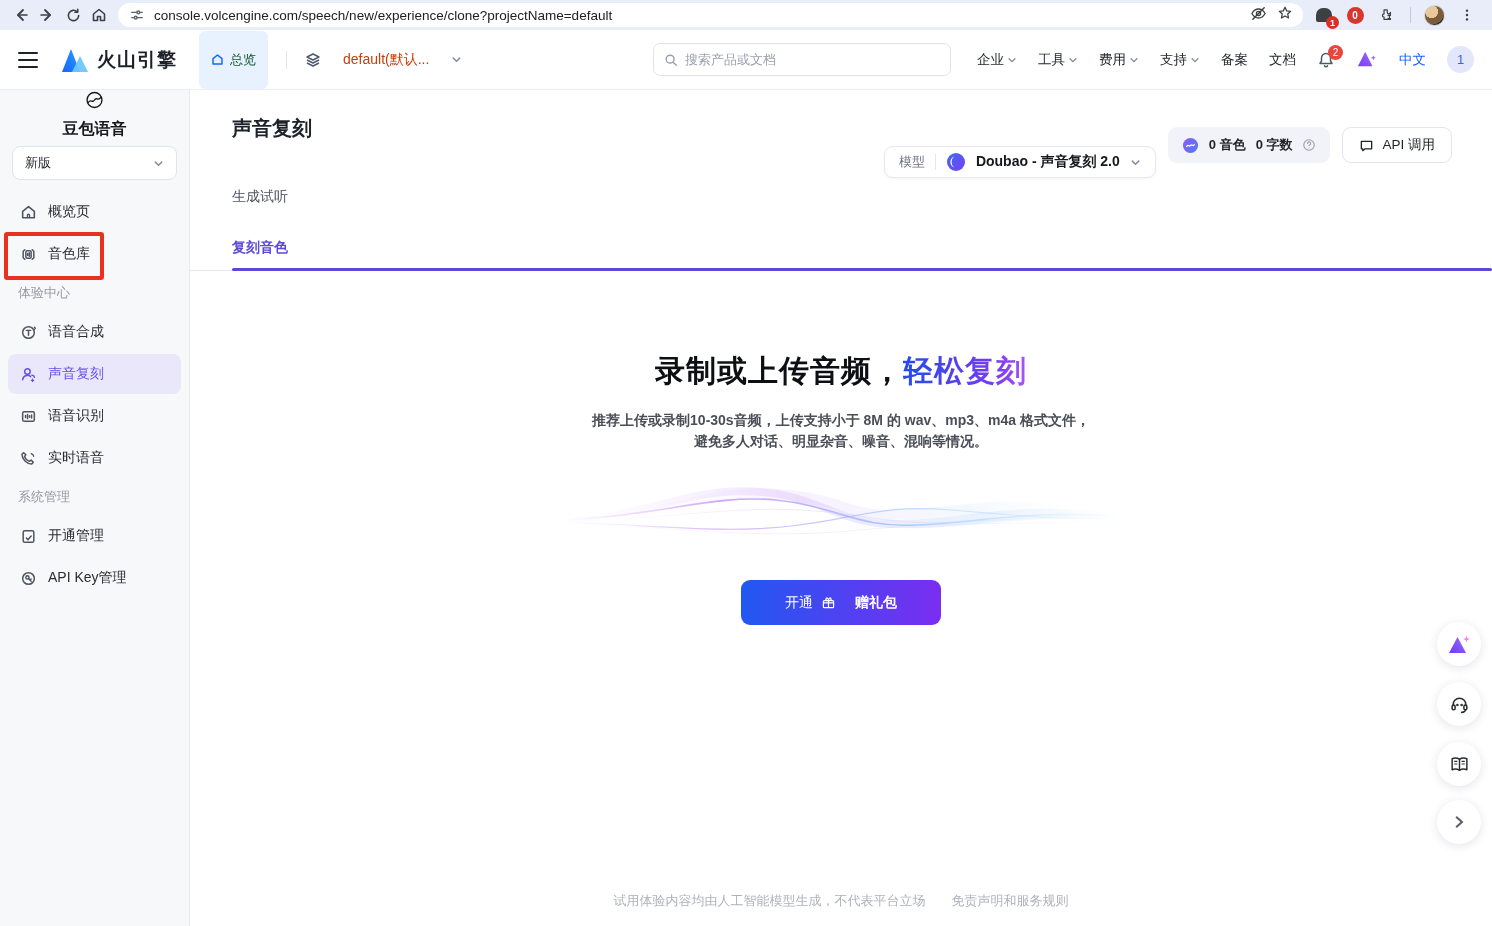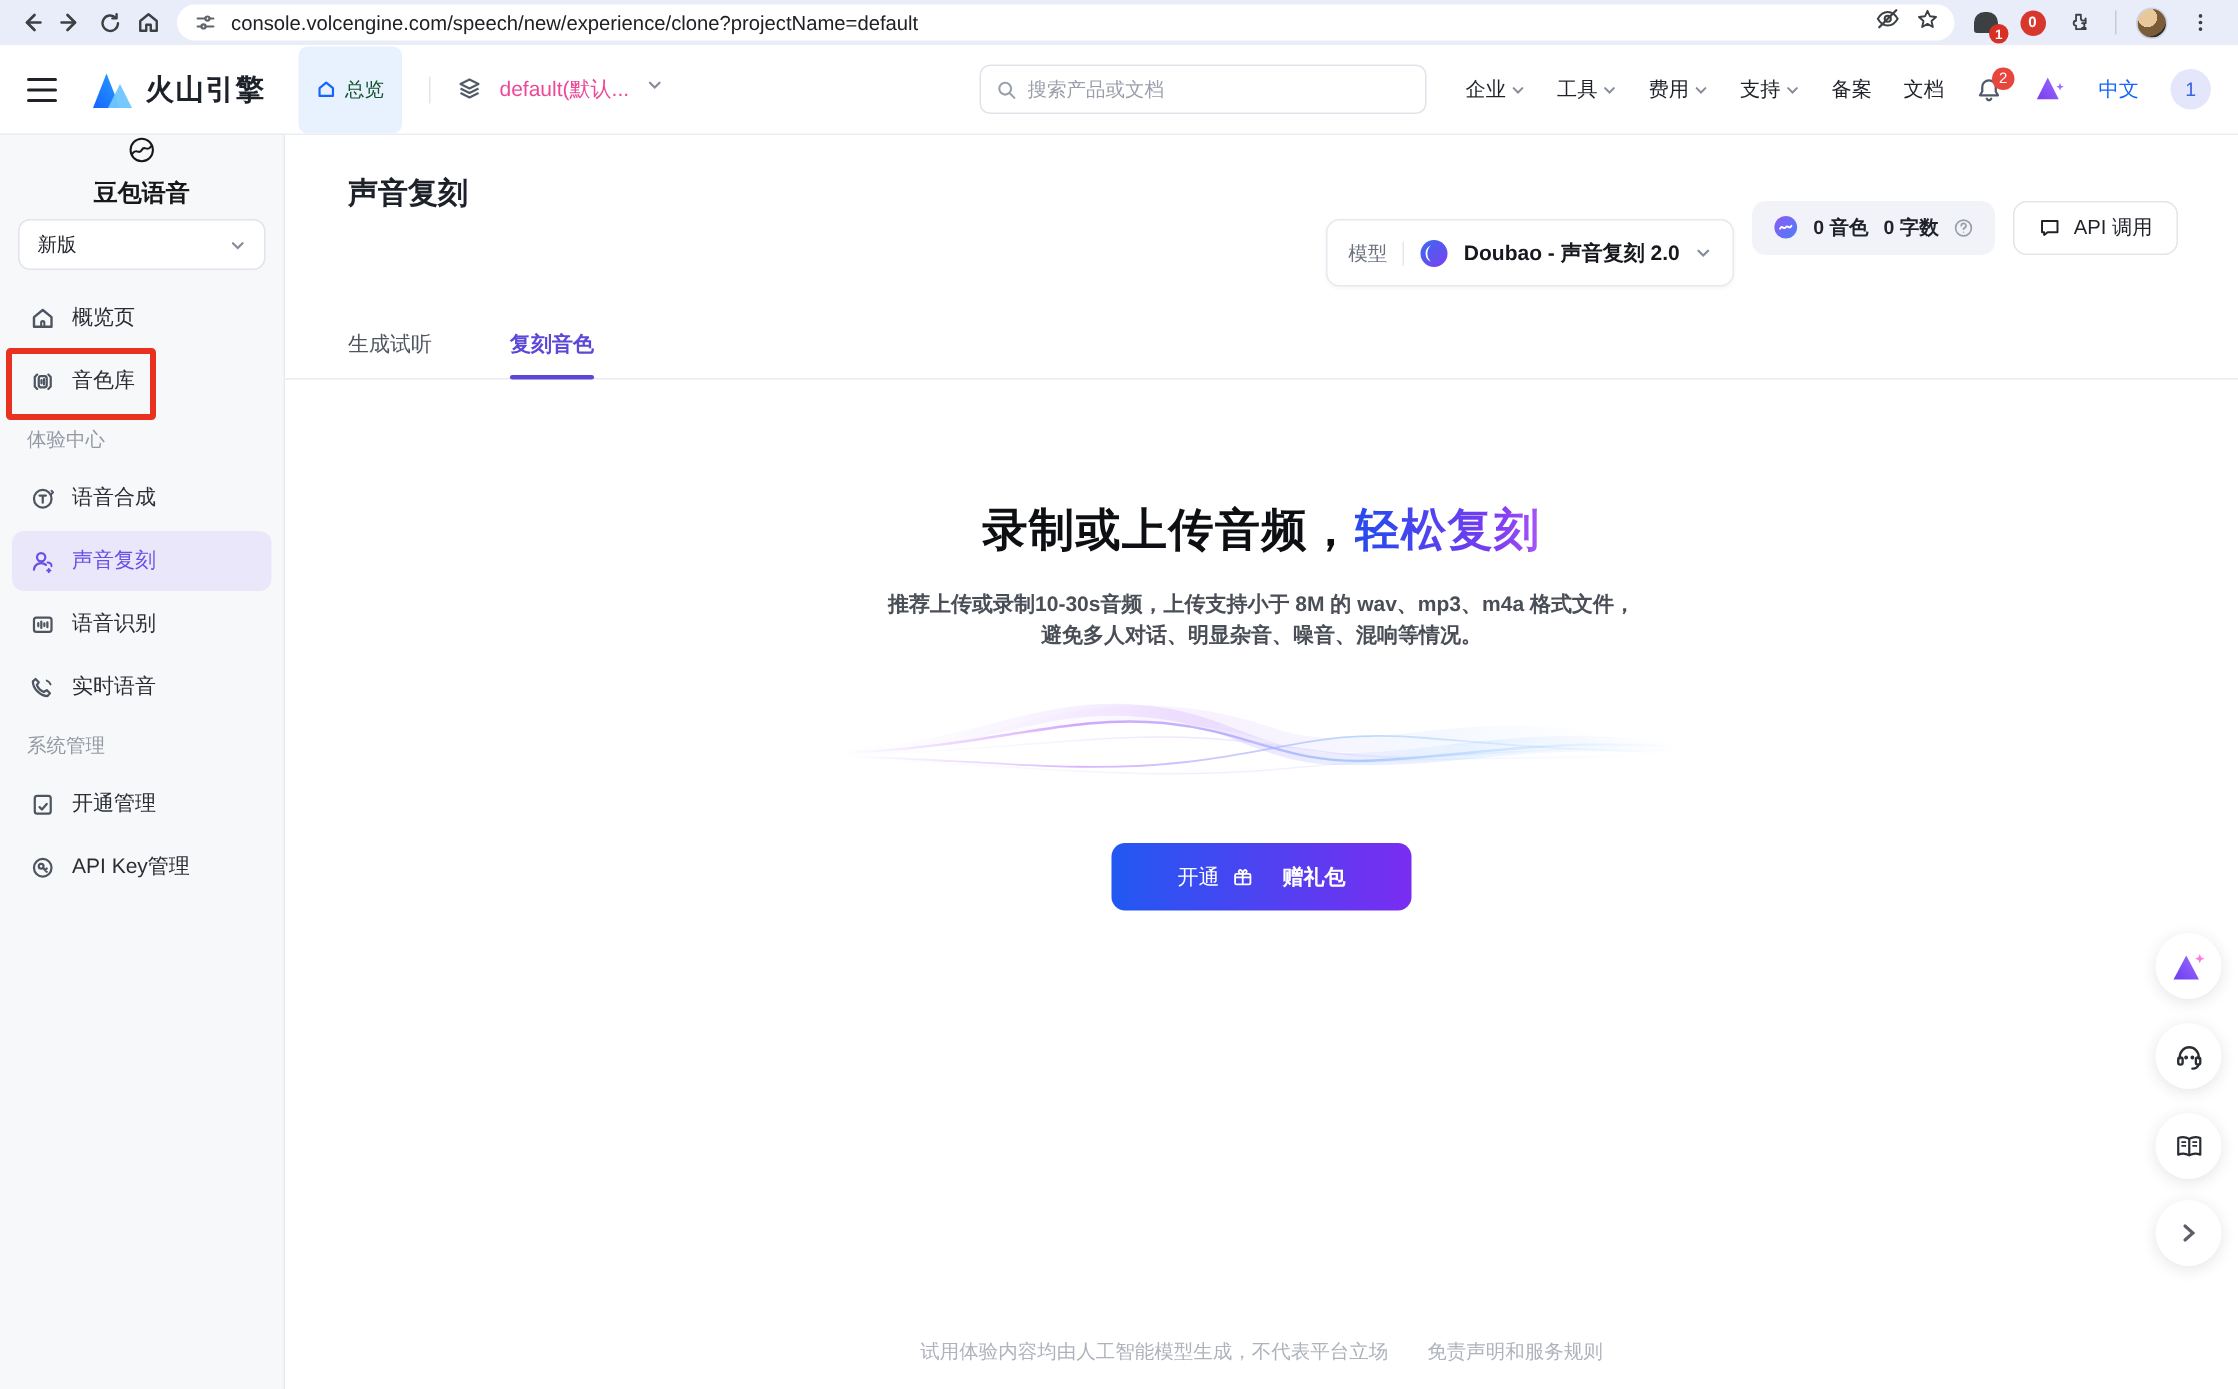--- a/index.html
+++ b/index.html
@@ -21,21 +21,21 @@
   .profile-av { width:21px; height:21px; border-radius:50%; background:radial-gradient(circle at 35% 30%, #e8c79a 0 35%, #7a5c3a 36% 70%, #2e2a25 71%); border:1px solid #cdd2e2; }
 
   
   .console-nav { position:absolute; top:30px; left:0; width:1492px; height:60px; background:#fff; border-bottom:1px solid #ebedf2; display:flex; align-items:center; padding:0 18px; z-index:40; }
   .hamburger { width:20px; height:16px; display:flex; flex-direction:column; justify-content:space-between; cursor:pointer; }
   .hamburger span { height:2px; background:#1f2329; border-radius:1px; }
   .logo { display:flex; align-items:center; gap:7px; margin-left:22px; }
   .logo-text { font-size:19px; font-weight:bold; color:#1d2129; letter-spacing:1px; }
   .overview-badge { display:flex; align-items:center; gap:6px; background:#e8f2ff; color:#14532d; border-radius:6px; padding:20px 12px; font-size:13px; margin-left:22px; }
   .nav-vdiv { width:1px; height:18px; background:#e3e5ea; margin:0 18px; }
-  .project-picker { display:flex; gap:12px; font-size:14px; color:#ec4899; }
+  .project-picker { display:flex; align-items:center; gap:22px; font-size:14px; color:#c2410c; }
   .chev { color:#868c9c; display:flex; }
   .search-box { margin-left:auto; width:298px; height:33px; border:1px solid #e0e3ea; border-radius:7px; display:flex; align-items:center; padding:0 10px; gap:7px; background:#fff; }
   .search-box input { border:none; outline:none; font-size:13px; color:#1f2329; flex:1; background:transparent; font-family:inherit; }
   .search-box input::placeholder { color:#9aa0ab; }
   .nav-right { display:flex; align-items:center; gap:21px; margin-left:26px; font-size:13.5px; color:#1f2329; }
   .nav-link { display:flex; align-items:center; gap:3px; cursor:pointer; white-space:nowrap; }
   .bell-wrap { position:relative; display:flex; }
   .bell-badge { position:absolute; top:-6px; right:-8px; min-width:15px; height:15px; border-radius:8px; background:#e8453c; color:#fff; font-size:10px; display:flex; align-items:center; justify-content:center; padding:0 3px; }
   .lang { color:#1664ff; }
   .user-av { width:27px; height:27px; border-radius:50%; background:#e4e7fb; color:#3c61e6; font-size:13px; display:flex; align-items:center; justify-content:center; }
@@ -49,27 +49,27 @@
   .nav-item.active { background:#ebe7fb; color:#6650e6; }
   .nav-item.active .ic { color:#6650e6; }
   .side-section { height:34px; display:flex; align-items:center; padding:0 18px; font-size:13px; color:#9599a3; }
   .annotation-box { position:absolute; left:4px; top:142px; width:100px; height:48px; border:4px solid #e8321f; border-radius:3px; pointer-events:none; z-index:35; }
 
   
   .main { position:absolute; top:90px; left:190px; width:1302px; height:836px; background:#fff; }
   .main-header { display:flex; justify-content:space-between; align-items:flex-start; padding:22px 40px 0 42px; }
   .page-title { font-size:20px; font-weight:bold; color:#1d2129; padding-top:3px; }
   .header-controls { display:flex; gap:12px; align-items:center; }
-  .model-pill { height:45px; background:#fff; border:1px solid #e7e9ef; box-shadow:0 1px 3px rgba(20,30,60,.05); border-radius:9px; display:flex; align-items:center; gap:10px; padding:0 14px; cursor:pointer;margin-top:34px; }
+  .model-pill { height:32px; background:#fff; border:1px solid #e7e9ef; box-shadow:0 1px 3px rgba(20,30,60,.05); border-radius:9px; display:flex; align-items:center; gap:10px; padding:0 14px; cursor:pointer;margin-top:34px; }
   .model-label { font-size:13px; color:#6b7280; }
   .model-div { width:1px; height:16px; background:#e5e7eb; }
   .model-name { font-size:14px; font-weight:bold; color:#16181d; }
   .stats-pill { height:36px; background:#f2f3f8; border-radius:9px; display:flex; align-items:center; gap:10px; padding:0 14px; font-size:13px; color:#1f2329; font-weight:bold; }
   .api-btn { height:36px; background:#fff; border:1px solid #e3e5eb; border-radius:9px; display:flex; align-items:center; gap:8px; padding:0 16px; font-size:13.5px; color:#1f2329; cursor:pointer; }
-  .tabs-row { display:flex; gap:52px; padding-left:42px; margin-top:30px; border-bottom:1px solid #e8eaef; }
+  .tabs-row { display:flex; gap:20px; padding-left:42px; margin-top:10px; border-bottom:1px solid #e8eaef;flex-direction:column; }
   .tab { font-size:14px; color:#4e5560; padding-bottom:13px; cursor:pointer; position:relative; }
   .tab.active { color:#5b48d9; font-weight:bold; }
   .tab.active::after { content:""; position:absolute; left:0; right:0; bottom:-1px; height:3px; border-radius:2px; background:#5b48d9; }
 
   .hero { text-align:center; margin-top:80px; }
   .hero-title { font-size:30px; font-weight:bold; color:#0d0f13; letter-spacing:1px; }
   .hero-title .grad { background:linear-gradient(90deg,#2b4aed 10%, #7a3bf0 75%, #a855f7); -webkit-background-clip:text; background-clip:text; color:transparent; }
   .hero-desc { margin-top:18px; font-size:14px; line-height:21px; color:#4a4f57;font-weight:bold; }
   .wave-wrap { margin:18px auto 0; width:560px; height:92px; }
   .cta-btn { margin:18px auto 0; width:200px; height:45px; border:none; border-radius:9px; background:linear-gradient(90deg,#2158f2,#7a2df0); color:#fff; font-size:14px; display:flex; align-items:center; justify-content:center; gap:9px; cursor:pointer; font-family:inherit; }

